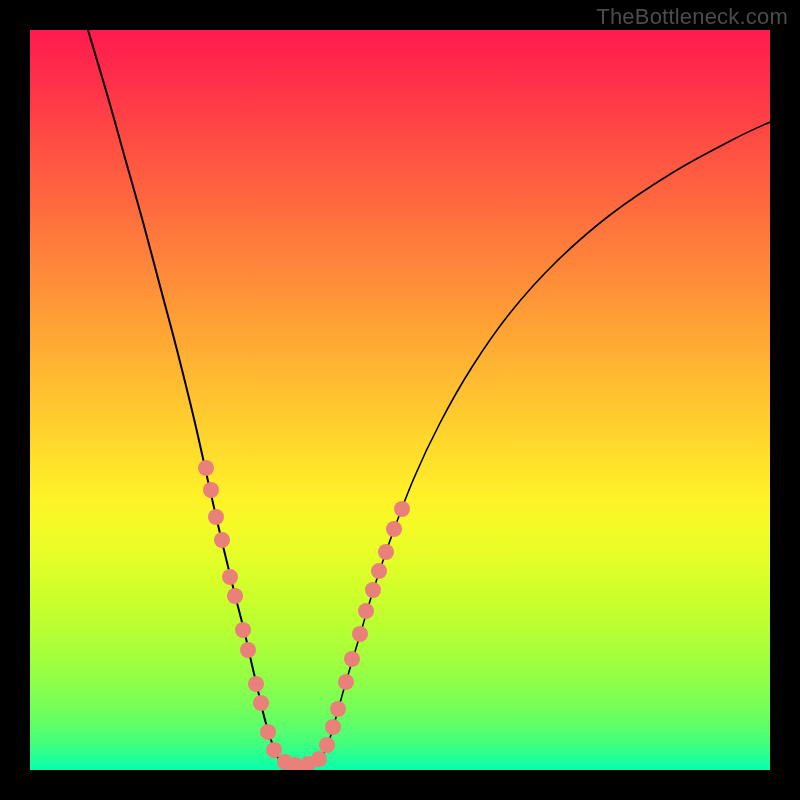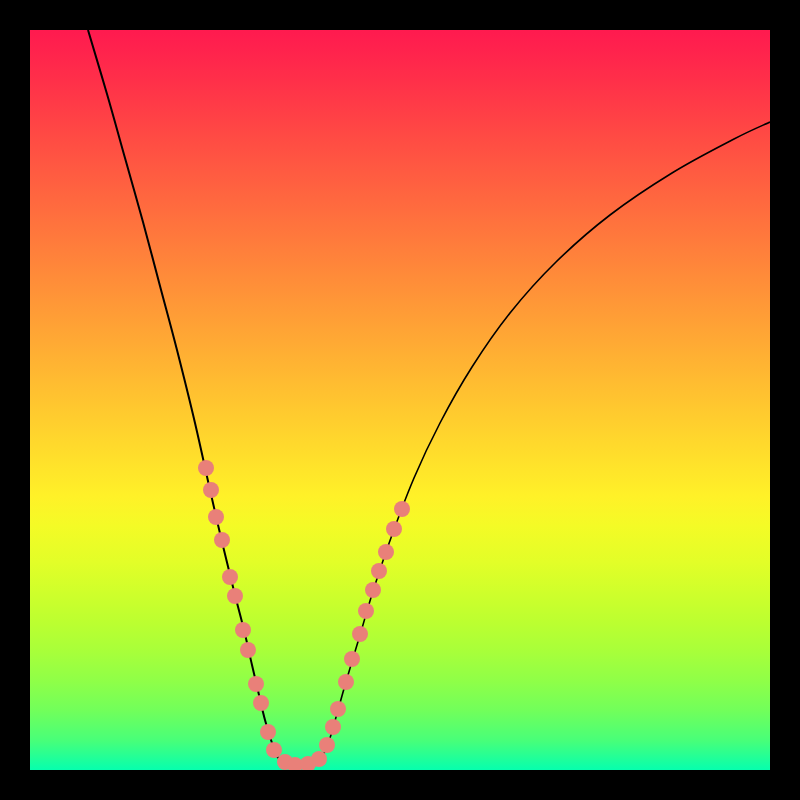--- a/index.html
+++ b/index.html
@@ -116,13 +116,14 @@
           <circle cx="330" cy="604" r="8" class="dot"></circle>
           <circle cx="336" cy="581" r="8" class="dot"></circle>
           <circle cx="343" cy="560" r="8" class="dot"></circle>
           <circle cx="349" cy="541" r="8" class="dot"></circle>
           <circle cx="356" cy="522" r="8" class="dot"></circle>
           <circle cx="364" cy="499" r="8" class="dot"></circle>
           <circle cx="372" cy="479" r="8" class="dot"></circle>
         </g>
     </svg>
   </div>
+  <div class="watermark">TheBottleneck.com</div>
 </div>
 
 </body></html>

